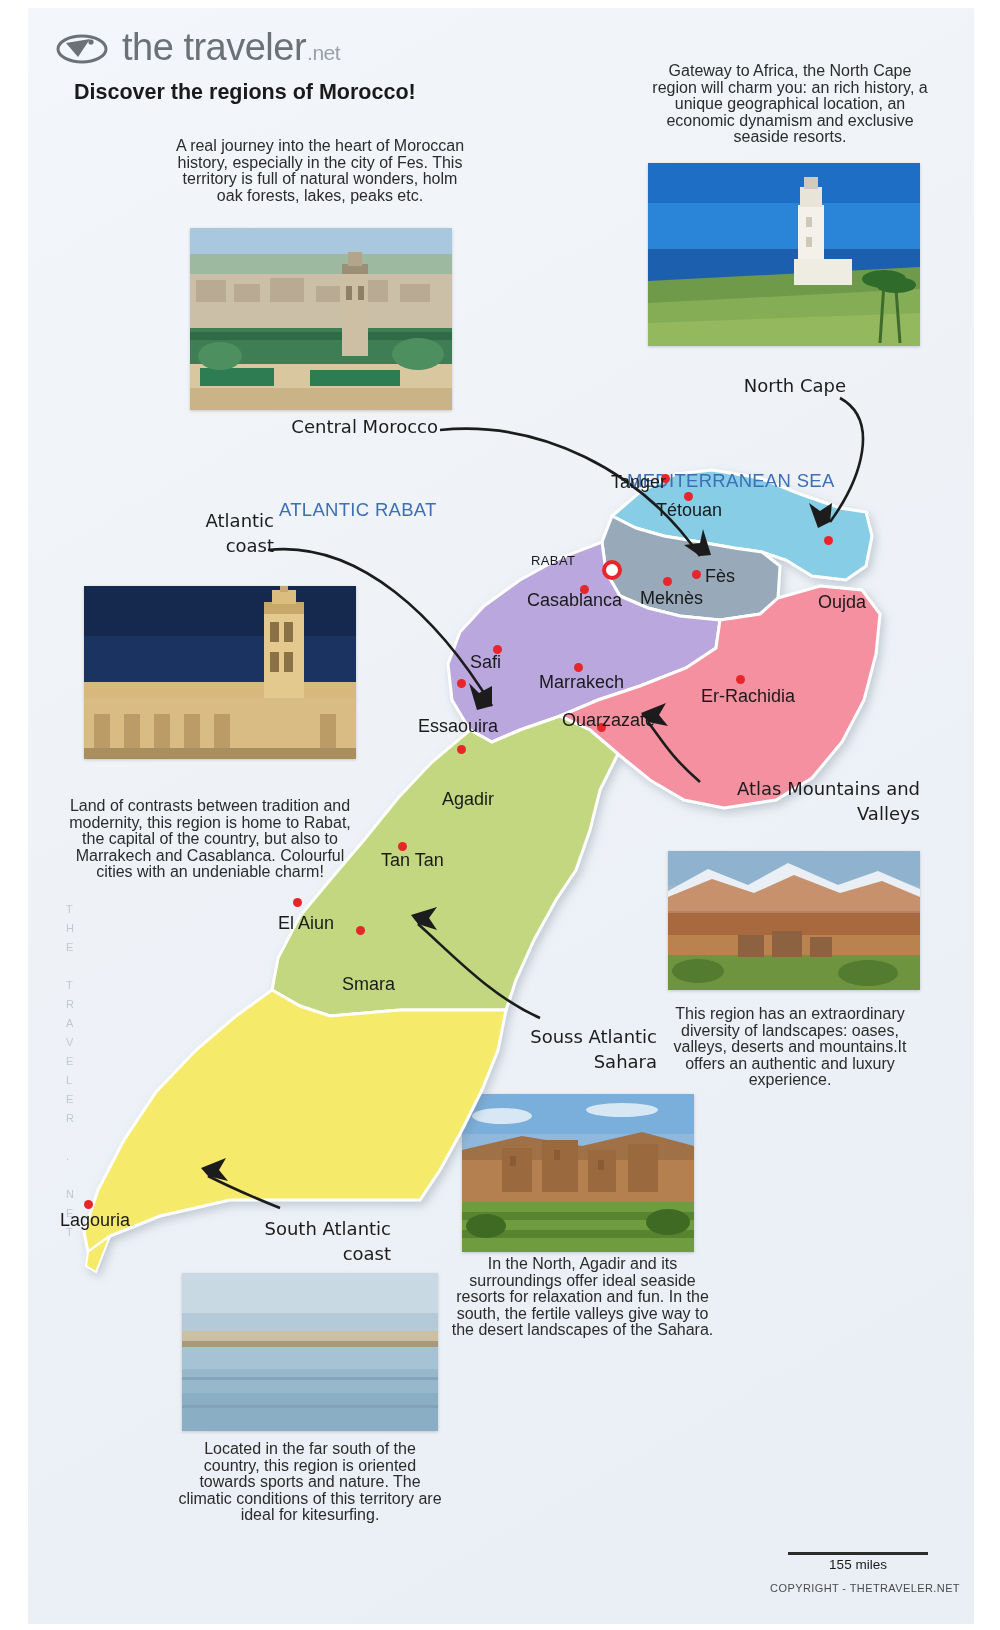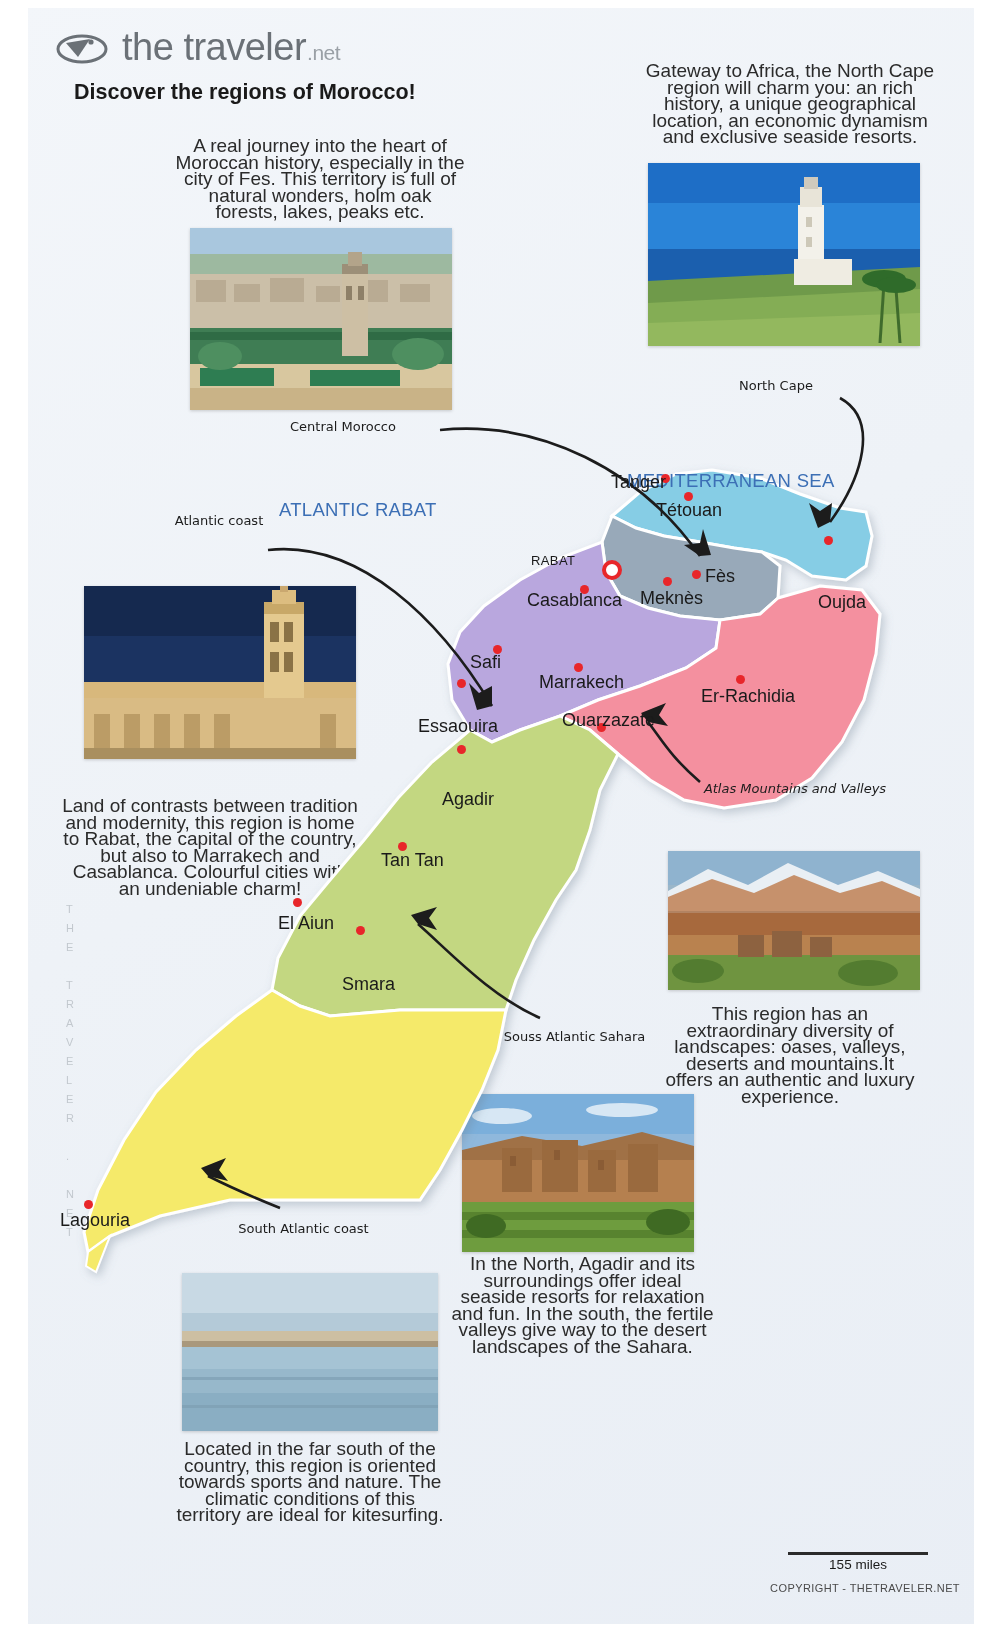--- a/index.html
+++ b/index.html
@@ -73,21 +73,21 @@
     left: 74px;
     top: 80px;
     font-size: 21.5px;
     font-weight: bold;
     color: #1a1a1a;
   }
 
   
   .blurb {
     position: absolute;
-    font-size: 19px;
+    font-size: 16px;
     line-height: 16.5px;
     color: #2b2b2b;
     text-align: center;
   }
 
   
   .photo {
     position: absolute;
     overflow: hidden;
     box-shadow: 0 1px 3px rgba(0,0,0,0.18);
@@ -97,24 +97,24 @@
   
   .sea-label {
     position: absolute;
     color: #3c6fb5;
     font-size: 18.5px;
     letter-spacing: 0.3px;
   }
   .hand-label {
     position: absolute;
     font-family: "DejaVu Sans", sans-serif;
-    font-size: 13px;
+    font-size: 18px;
     color: #1c1c1c;
     line-height: 25px;
-    text-align: center;
+    text-align: right;
   }
   .city-label {
     position: absolute;
     font-size: 18px;
     color: #1a1a1a;
     white-space: nowrap;
   }
   .city-label.caps {
     font-size: 13px;
     letter-spacing: 0.4px;
@@ -442,21 +442,21 @@
       <path d="M208,1176 l20,5 l-9,-11 l7,-12 l-25,10 Z"></path>
     </g>
   </svg>
 
   <div class="sea-label" style="left:627px; top:424px;margin-top:46px;">MEDITERRANEAN SEA</div>
   <div class="sea-label" style="left:279px; top:499px;">ATLANTIC RABAT</div>
 
   <div class="hand-label" style="left:248px; top:414px; width:190px;">Central Morocco</div>
   <div class="hand-label" style="left:706px; top:373px; width:140px;">North Cape</div>
   <div class="hand-label" style="left:164px; top:508px; width:110px;">Atlantic coast</div>
-  <div class="hand-label" style="left:670px; top:776px; width:250px;font-style:italic;">Atlas Mountains and Valleys</div>
+  <div class="hand-label" style="left:670px; top:776px; width:250px;">Atlas Mountains and Valleys</div>
   <div class="hand-label" style="left:492px; top:1024px; width:165px;">Souss Atlantic Sahara</div>
   <div class="hand-label" style="left:216px; top:1216px; width:175px;">South Atlantic coast</div>
 
   <span class="city-dot" style="left:661px; top:474px;"></span>
   <span class="city-label" style="left:611px; top:472px;">Tanger</span>
 
   <span class="city-dot" style="left:684px; top:492px;"></span>
   <span class="city-label" style="left:656px; top:500px;">Tétouan</span>
 
   <span class="city-dot" style="left:824px; top:536px;"></span>

